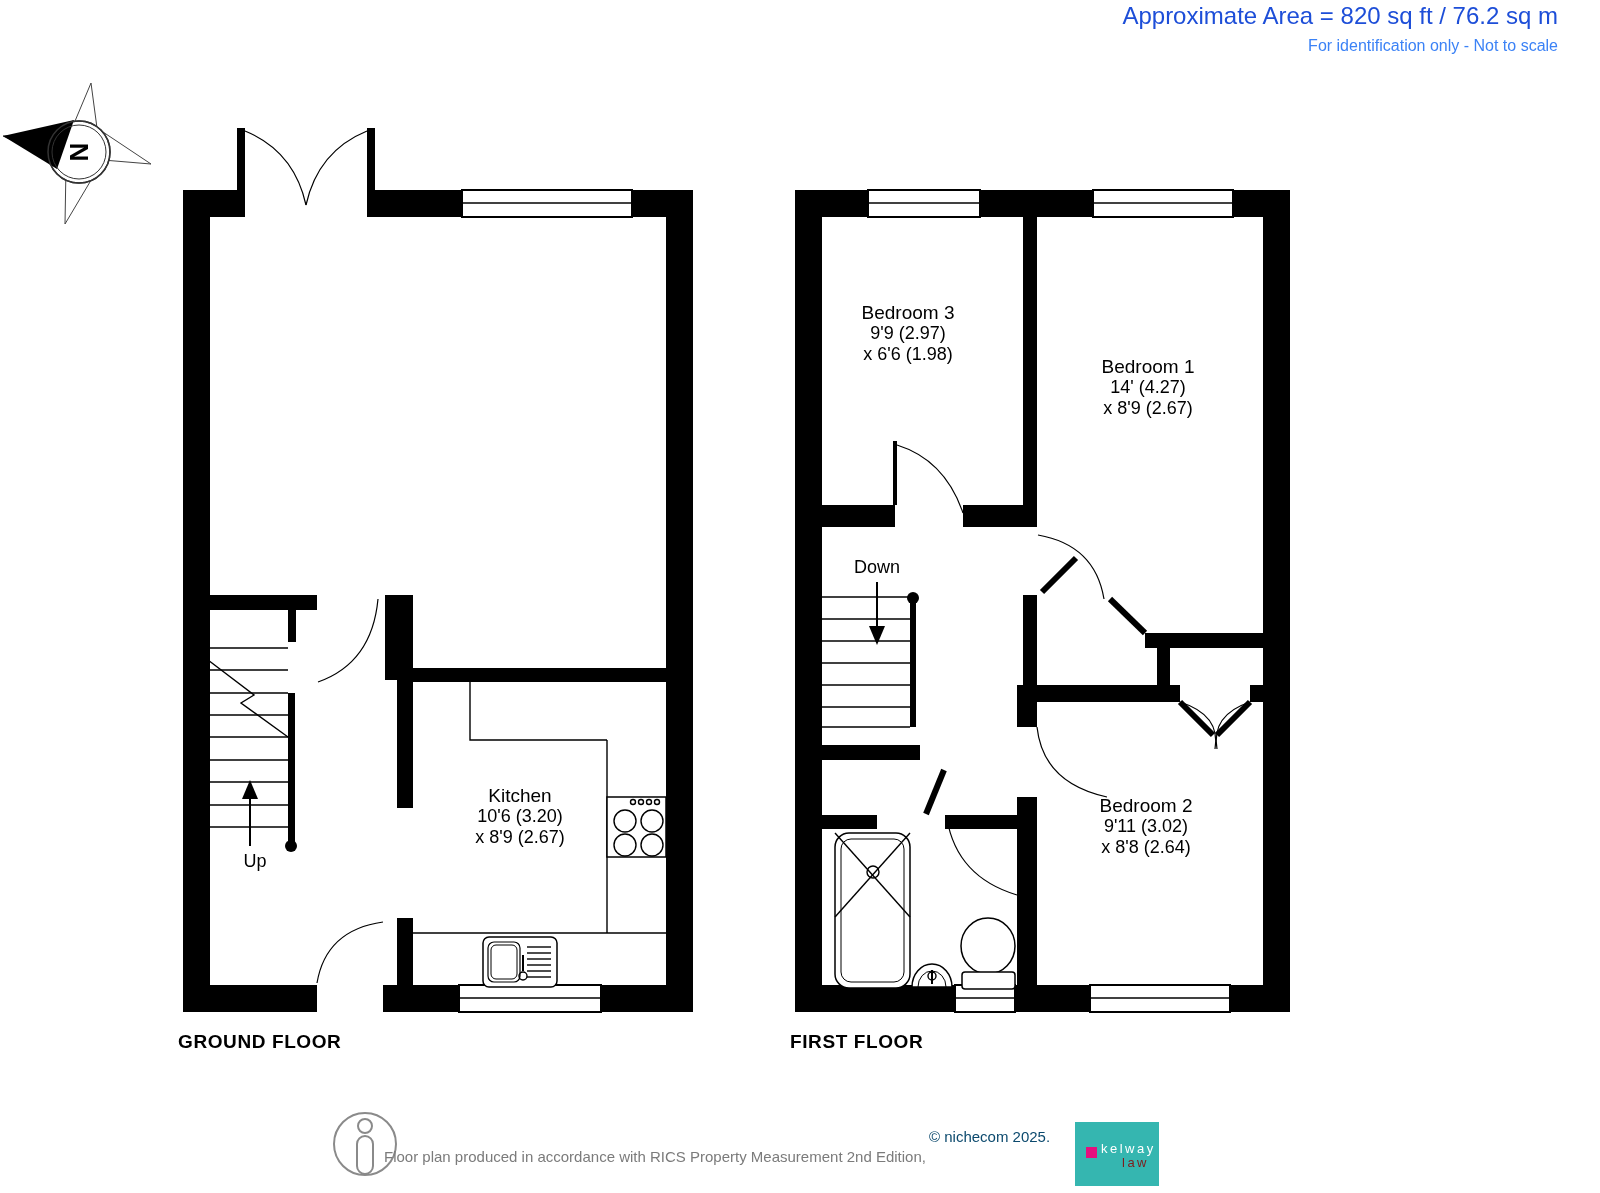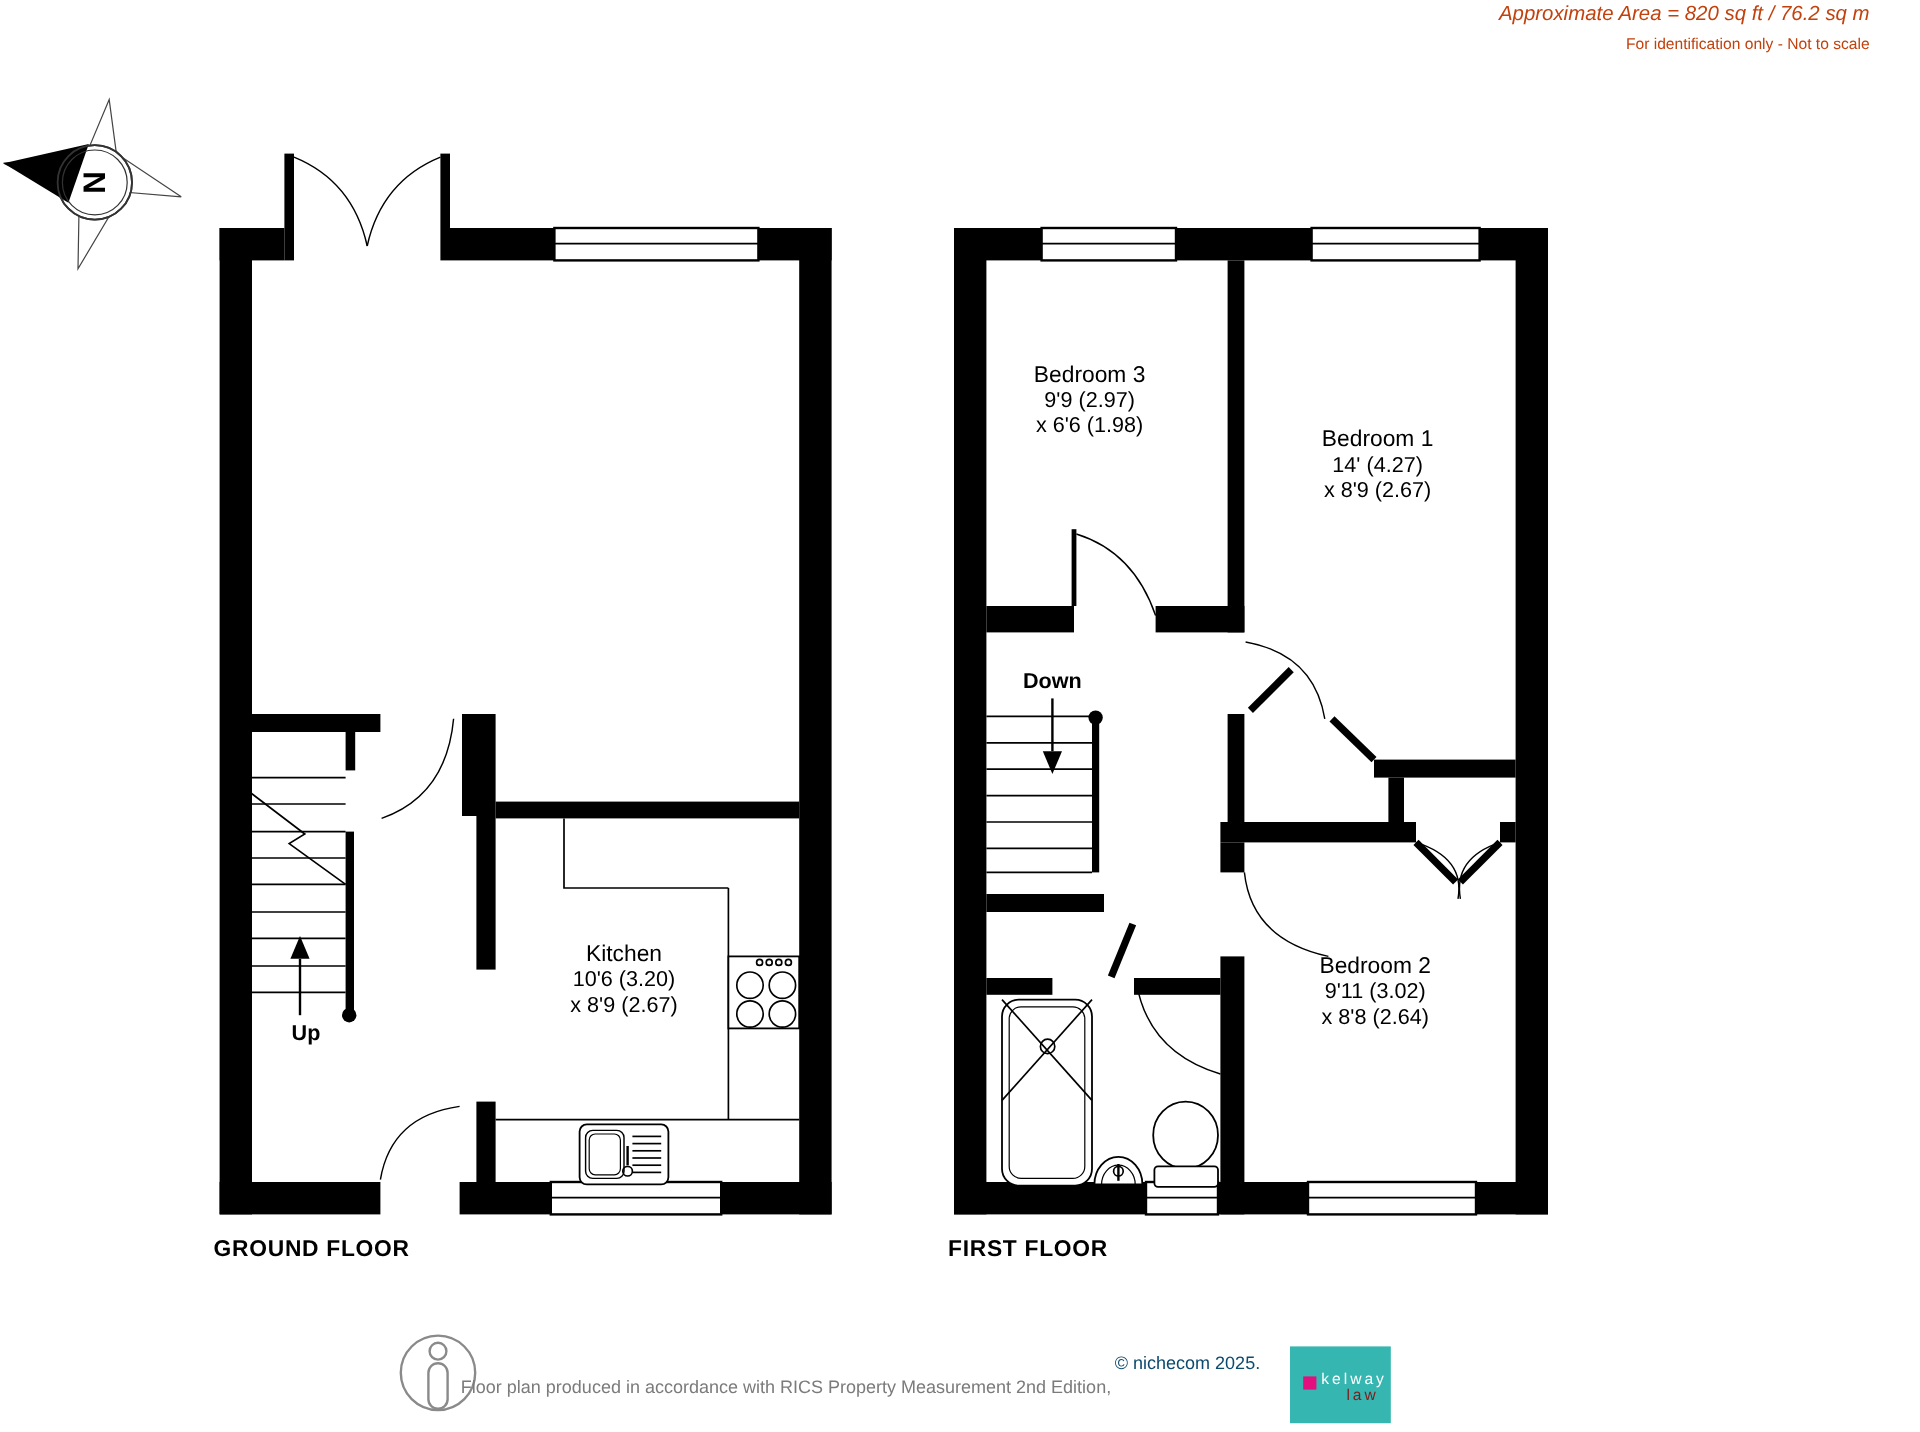--- a/index.html
+++ b/index.html
@@ -1,26 +1,26 @@
 <!DOCTYPE html>
 <html><head>
 <meta charset="utf-8">
 <style>
   html,body{margin:0;padding:0;background:#fff;}
   #canvas{position:relative;width:1600px;height:1193px;background:#ffffff;overflow:hidden;
           font-family:"Liberation Sans",sans-serif;color:#000;}
   
   #header{position:absolute;top:2px;right:42px;text-align:right;}
-  #header .area{font-size:17px;color:#c2410c;font-style:italic;}
-  #header .note{font-size:13px;margin-top:7px;color:#c2410c;}
+  #header .area{font-size:24px;color:#1d4ed8;}
+  #header .note{font-size:16px;margin-top:7px;color:#3b82f6;}
   
   .room-label{position:absolute;text-align:center;transform:translateX(-50%);line-height:21px;white-space:nowrap;}
   .room-label .nm{font-weight:normal;font-size:19px;}
   .room-label .dim{font-size:18px;}
-  .stair-label{position:absolute;transform:translateX(-50%);font-weight:bold;font-size:18px;white-space:nowrap;}
+  .stair-label{position:absolute;transform:translateX(-50%);font-weight:normal;font-size:18px;white-space:nowrap;}
   .floor-label{position:absolute;font-weight:bold;font-size:19px;letter-spacing:.6px;white-space:nowrap;}
   
   #compass-n{position:absolute;left:79px;top:152px;transform:translate(-50%,-50%) rotate(-90deg);
              font-size:26px;font-weight:bold;}
   
   #footer-text{position:absolute;left:384px;top:1109px;font-size:15px;line-height:19px;color:#7b7b7b;white-space:pre;}
   #copyright{position:absolute;left:929px;top:1128px;font-size:15px;color:#0c4a6e;white-space:nowrap;}
   #logo{position:absolute;left:1075px;top:1122px;width:84px;height:64px;background:#35b6b0;}
   #logo .sq{position:absolute;left:11px;top:25px;width:11px;height:11px;background:#e40f7e;}
   #logo .w1{position:absolute;left:26px;top:19px;font-size:13px;letter-spacing:2.5px;color:#fff;}

